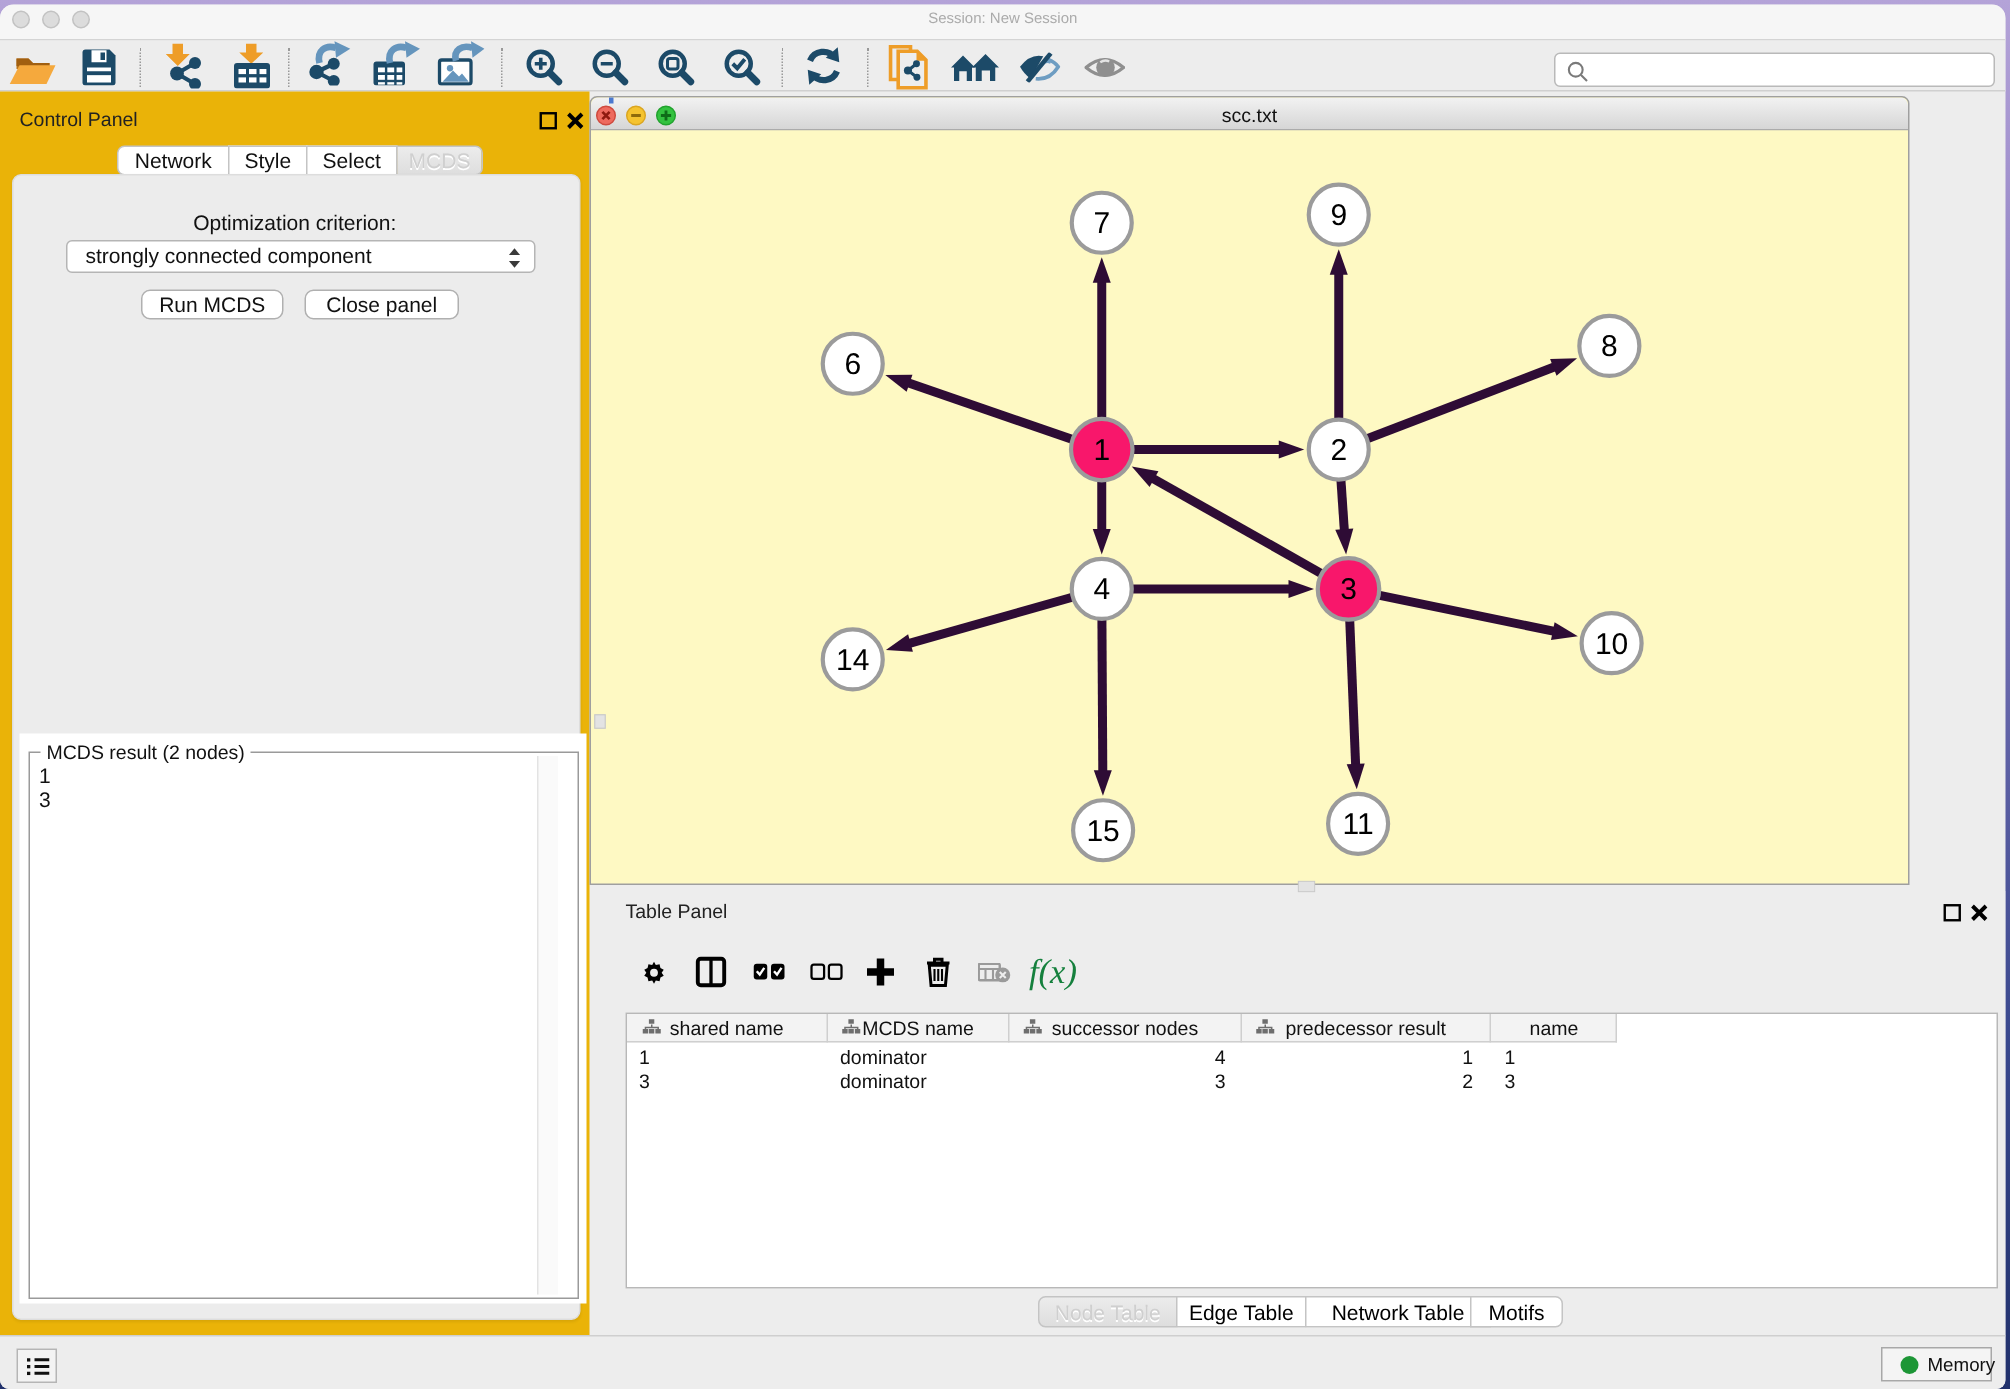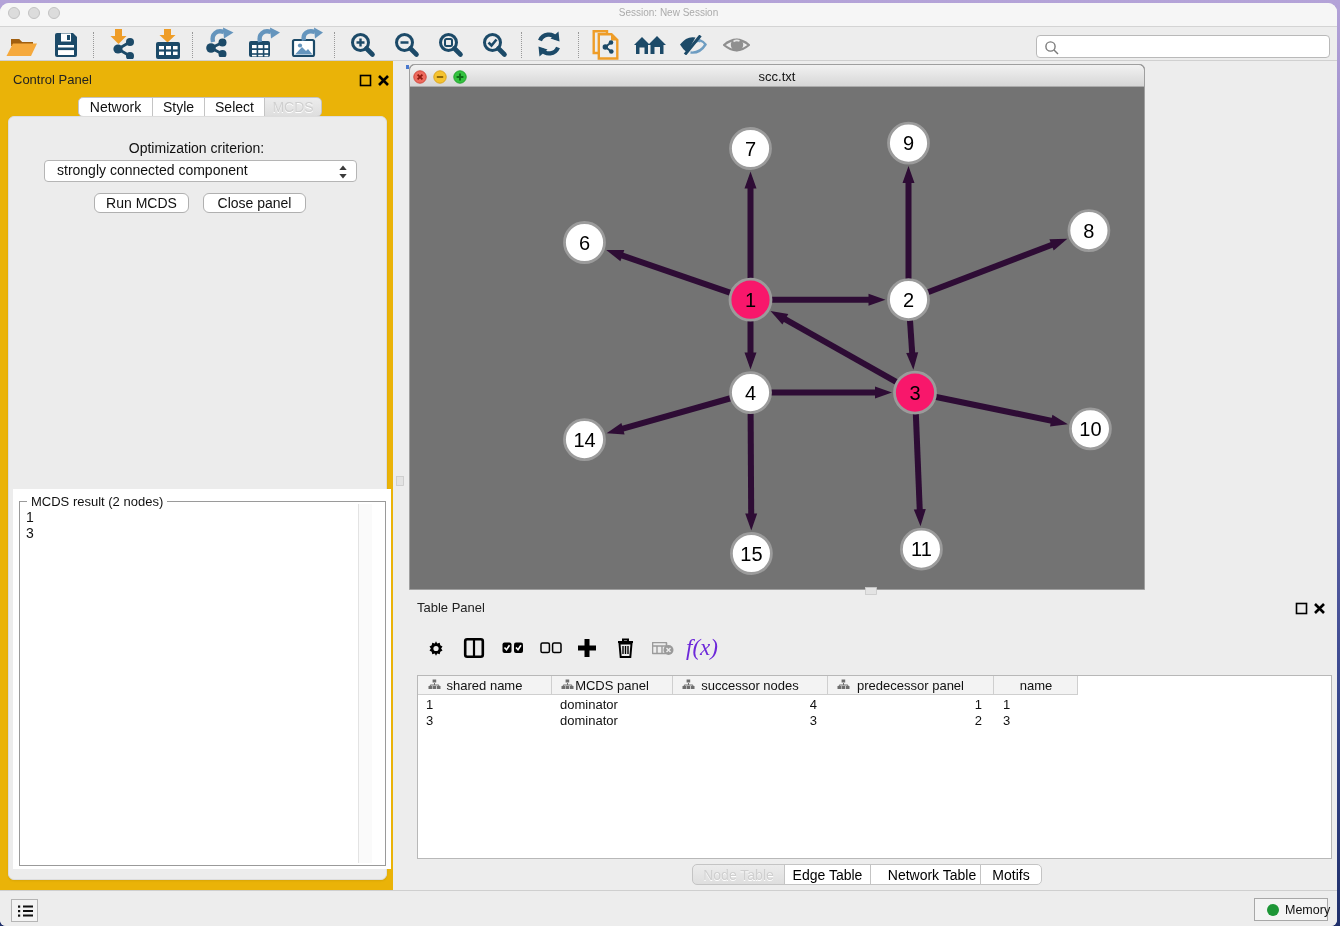--- a/index.html
+++ b/index.html
@@ -26,21 +26,21 @@
 #mcdsPane { position:absolute; left:8px; top:55px; width:379px; height:764px; background:#ececec; border:1px solid #dddddd; border-radius:6px; box-shadow:0 1px 2px rgba(0,0,0,0.08); }
 #optlabel { position:absolute; left:0; top:79px; width:100%; text-align:center; font-size:14px; color:#111; }
 #combo { position:absolute; left:44px; top:99px; width:313px; height:22px; background:#fff; border:1px solid #b5b5b5; border-radius:4px; font-size:14px; color:#111; line-height:19px; padding-left:12px; }
 .btn { position:absolute; height:20px; background:#fff; border:1px solid #b0b0b0; border-radius:6px; font-size:14px; color:#111; text-align:center; line-height:18px; }
 
 #resultBox { position:absolute; left:13px; top:428px; width:378px; height:380px; background:#fff; }
 #fieldset { position:absolute; left:6px; top:12px; width:367px; height:365px; border:1px solid #9a9a9a; }
 #fieldlabel { position:absolute; left:7px; top:-8px; background:#fff; padding:0 4px; font-size:13px; color:#111; }
 #scrtrack { position:absolute; right:13px; top:2px; width:14px; height:359px; background:#fafafa; border-left:1px solid #e3e3e3; }
 
-#netframe { position:absolute; left:409px; top:61px; width:736px; height:526px; background:#737373; border:1px solid #9f9f9f; border-radius:5px 5px 0 0; }
+#netframe { position:absolute; left:393px; top:61px; width:880px; height:526px; background:#fef9c3; border:1px solid #9f9f9f; border-radius:5px 5px 0 0; }
 #nettitle { position:absolute; left:0; top:0; width:100%; height:22px; background:linear-gradient(#f2f2f2,#d6d6d6); border-bottom:1px solid #ababab; border-radius:5px 5px 0 0; }
 #nettitle .t { position:absolute; width:100%; text-align:center; top:4px; font-size:13px; color:#111; }
 #graph { position:absolute; left:0; top:22px; }
 
 #tpanel { position:absolute; left:409px; top:591px; width:928px; height:296px; background:#ededed; }
 #tpanel .hdr { position:absolute; left:8px; top:6px; font-size:13px; color:#222; }
 #ttool { position:absolute; left:0; top:24px; width:100%; height:38px; }
 #ttable { position:absolute; left:8px; top:81px; width:915px; height:184px; background:#fff; border:1px solid #b8b8b8; }
 #thead { position:absolute; left:0; top:0; width:660px; height:19px; background:#f3f3f3; border-bottom:1px solid #cfcfcf; border-right:1px solid #cfcfcf; font-size:13px; color:#111; }
 .th { position:absolute; top:0; height:19px; text-align:center; line-height:19px; }
@@ -329,28 +329,28 @@
       <path d="M7 4.5 V2.5 h5 V4.5" stroke="#000" stroke-width="2" fill="none"></path>
       <path d="M3.5 6.5 h12 l-1.2 13.5 h-9.6 Z" fill="none" stroke="#000" stroke-width="2"></path>
       <path d="M7 9 v8 M9.5 9 v8 M12 9 v8" stroke="#000" stroke-width="1.4"></path>
     </svg>
     <svg style="position:absolute; left:243px; top:48px;" width="22" height="13" viewBox="0 0 22 13">
       <rect x="0.5" y="0.5" width="14" height="11" rx="1" fill="none" stroke="#9a9a9a" stroke-width="1.6"></rect>
       <path d="M0.5 4 H14.5 M5 4 V11.5 M10 4 V11.5" stroke="#9a9a9a" stroke-width="1.4"></path>
       <circle cx="16.5" cy="8" r="5" fill="#9a9a9a"></circle>
       <path d="M14.5 6 L18.5 10 M18.5 6 L14.5 10" stroke="#ededed" stroke-width="1.4"></path>
     </svg>
-    <div style="position:absolute; left:277px; top:41px; font-family:'Liberation Serif',serif; font-style:italic; font-size:23px; color:#6d28d9;">f(x)</div>
+    <div style="position:absolute; left:277px; top:41px; font-family:'Liberation Serif',serif; font-style:italic; font-size:23px; color:#15803d;">f(x)</div>
 
     <div id="ttable">
       <div id="thead">
         <div class="th" style="left:0; width:133px;">shared name</div>
-        <div class="th" style="left:134px; width:120px;">MCDS panel</div>
+        <div class="th" style="left:134px; width:120px;">MCDS name</div>
         <div class="th" style="left:255px; width:154px;">successor nodes</div>
-        <div class="th" style="left:410px; width:165px;">predecessor panel</div>
+        <div class="th" style="left:410px; width:165px;">predecessor result</div>
         <div class="th" style="left:576px; width:84px;">name</div>
         <div class="thsep" style="left:133px;"></div>
         <div class="thsep" style="left:254px;"></div>
         <div class="thsep" style="left:409px;"></div>
         <div class="thsep" style="left:575px;"></div>
         <span style="position:absolute; left:10px; top:3px;">
             <svg class="treeic" width="13" height="12" viewBox="0 0 13 12">
               <g fill="#6e6e6e">
                 <rect x="4.6" y="0.5" width="3.6" height="3"></rect>
                 <rect x="0.5" y="7" width="3.6" height="3"></rect>

